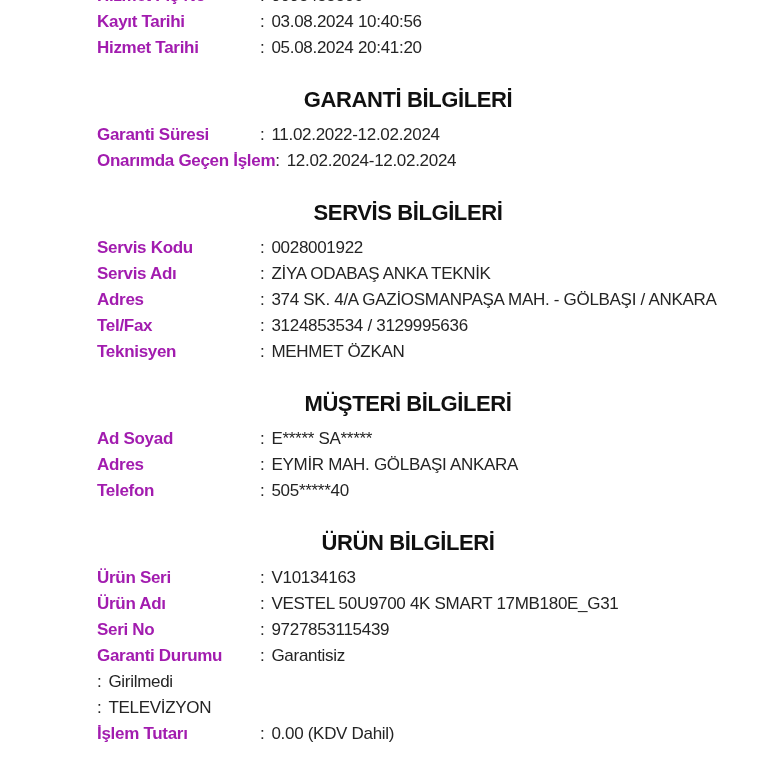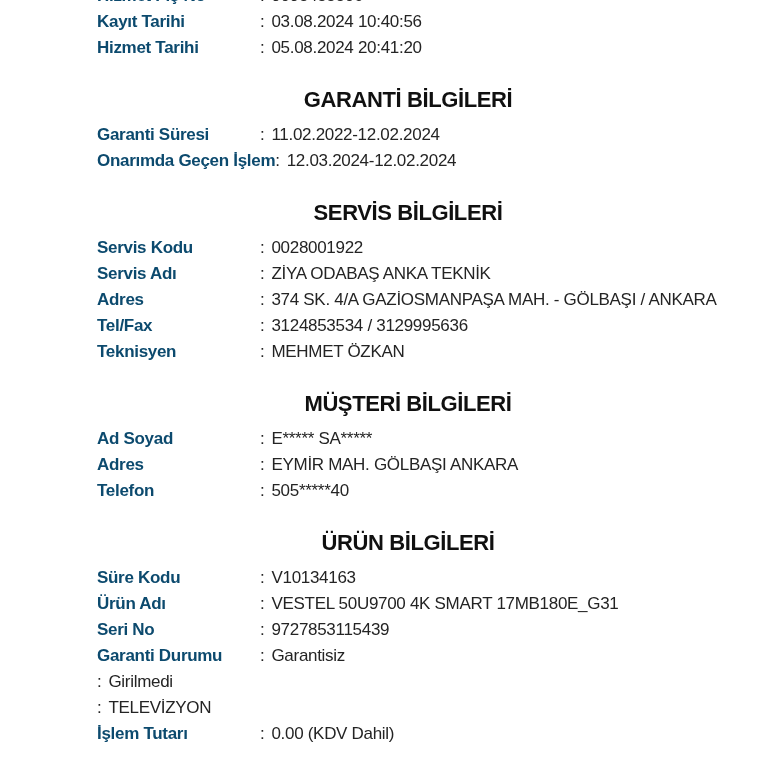--- a/index.html
+++ b/index.html
@@ -25,21 +25,21 @@
     letter-spacing: -0.3px;
     white-space: nowrap;
   }
   .row.partial {
     margin-top: -17px;
   }
   .label {
     font-weight: 700;
     min-width: 163px;
     flex: 0 0 auto;
-    color: #0c4a6e;
+    color: #a21caf;
   }
   .val {
     display: flex;
     align-items: center;
     font-weight: 400;
     color: #242424;
   }
   .colon {
     margin-right: 7px;
   }
@@ -91,21 +91,21 @@
     <span class="label">Garanti Süresi</span>
     <span class="val">
       <span class="colon">:</span>
       <span class="value">11.02.2022-12.02.2024</span>
     </span>
   </div>
           <div class="row">
     <span class="label">Onarımda Geçen İşlem</span>
     <span class="val">
       <span class="colon">:</span>
-      <span class="value">12.03.2024-12.02.2024</span>
+      <span class="value">12.02.2024-12.02.2024</span>
     </span>
   </div>
         </div>
   </section>
       <section>
     <div class="heading">SERVİS BİLGİLERİ</div>
     <div class="rows">
           <div class="row">
     <span class="label">Servis Kodu</span>
     <span class="val">
@@ -166,21 +166,21 @@
       <span class="colon">:</span>
       <span class="value">505*****40</span>
     </span>
   </div>
         </div>
   </section>
       <section>
     <div class="heading">ÜRÜN BİLGİLERİ</div>
     <div class="rows">
           <div class="row">
-    <span class="label">Süre Kodu</span>
+    <span class="label">Ürün Seri</span>
     <span class="val">
       <span class="colon">:</span>
       <span class="value">V10134163</span>
     </span>
   </div>
           <div class="row">
     <span class="label">Ürün Adı</span>
     <span class="val">
       <span class="colon">:</span>
       <span class="value">VESTEL 50U9700 4K SMART 17MB180E_G31</span>

